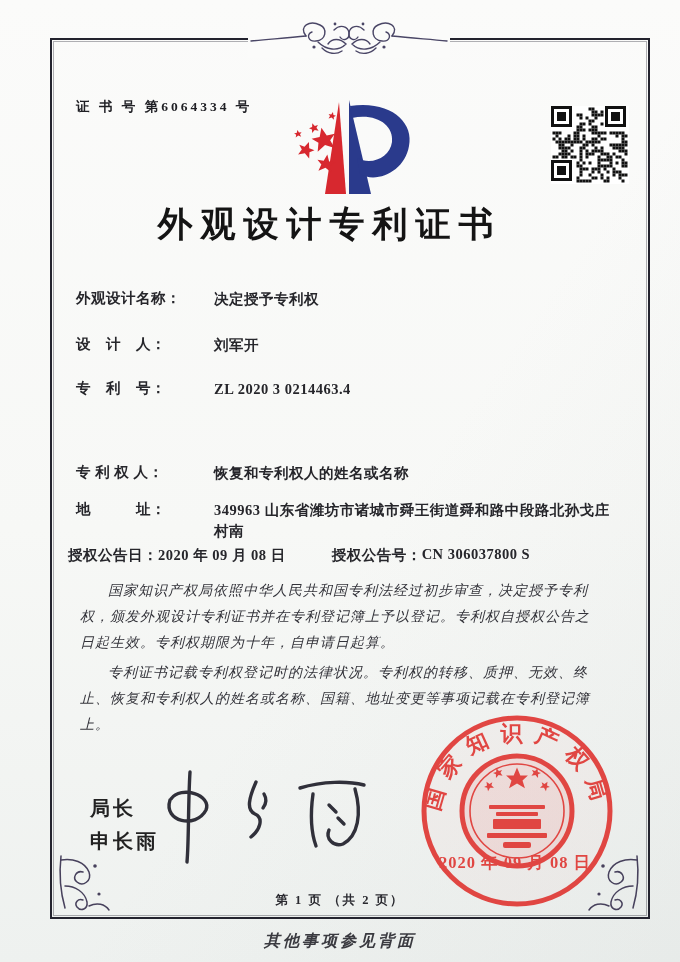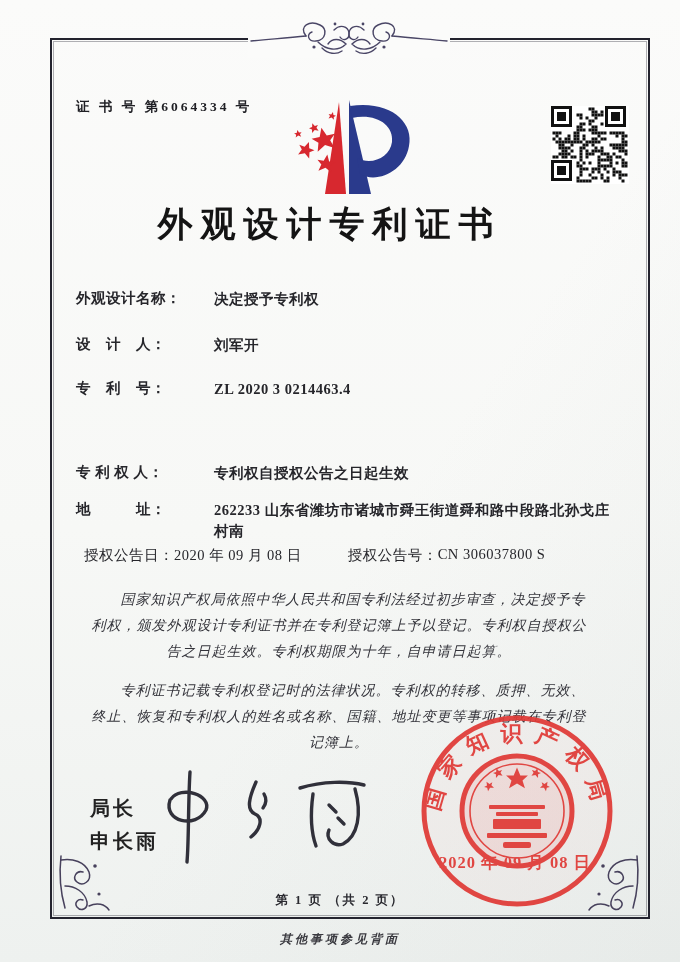--- a/index.html
+++ b/index.html
@@ -35,43 +35,43 @@
     font-size:35px;font-weight:700;letter-spacing:8px;color:#141414;
   }
   .field-row{
     position:absolute;left:76px;width:535px;display:flex;align-items:flex-start;
     font-size:14.5px;font-weight:600;color:#26262b;letter-spacing:.5px;gap:16px;
   }
   .flabel{flex:0 0 122px;white-space:nowrap;}
   .fvalue{flex:1;line-height:21px;}
   .fvalue.addr{max-width:412px;}
   .grant-row{
-    position:absolute;left:84px;top:546px;width:545px;display:flex;
-    font-size:14.5px;font-weight:400;color:#26262b;letter-spacing:.5px;
+    position:absolute;left:68px;top:546px;width:545px;display:flex;
+    font-size:14.5px;font-weight:700;color:#26262b;letter-spacing:.5px;
   }
   .grant-group{display:flex;white-space:nowrap;}
   .grant-group.g2{margin-left:46px;}
   .body-text{
     position:absolute;left:76px;top:574px;width:526px;
     font-size:14px;line-height:26px;color:#33333a;
     font-style:italic;letter-spacing:1px;font-weight:500;
   }
-  .body-text p{margin:13px;text-indent:2em;text-align:center;}
+  .body-text p{margin:4px;text-indent:2em;}
   .signer{position:absolute;left:90px;font-size:20px;font-weight:700;color:#222;letter-spacing:3px;font-family:Liberation Mono, monospace;}
   .signer.t1{top:795px;}
   .signer.t2{top:828px;}
   .signature{position:absolute;left:150px;top:758px;width:250px;height:112px;}
   .seal{position:absolute;left:416px;top:710px;width:202px;height:202px;opacity:.93;}
   .page-note{
     position:absolute;left:0;top:892px;width:680px;text-align:center;
     font-size:12.5px;font-weight:600;letter-spacing:2px;color:#2a2a30;
   }
   .back-note{
     position:absolute;left:0;top:931px;width:680px;text-align:center;
-    font-size:12px;font-style:italic;font-weight:600;letter-spacing:3px;color:#3a3a40;
+    font-size:16px;font-style:italic;font-weight:600;letter-spacing:3px;color:#3a3a40;
   }
   .ornament-top{position:absolute;left:248px;top:20px;width:202px;height:38px;background:#fbfbfa;}
   .ornament-corner{position:absolute;width:58px;height:62px;}
   .oc-left{left:55px;top:852px;}
   .oc-right{left:585px;top:852px;transform:scaleX(-1);}
 </style>
 </head>
 <body>
 
 <div class="page">
@@ -371,25 +371,25 @@
   <div class="field-row" style="top:335px">
     <span class="flabel">设　计　人：</span>
     <span class="fvalue">刘军开</span>
   </div>
   <div class="field-row" style="top:379px">
     <span class="flabel">专　利　号：</span>
     <span class="fvalue">ZL 2020 3 0214463.4</span>
   </div>
   <div class="field-row" style="top:463px">
     <span class="flabel">专 利 权 人：</span>
-    <span class="fvalue">专利权自授权公告之日起生效</span>
+    <span class="fvalue">恢复和专利权人的姓名或名称</span>
   </div>
   <div class="field-row" style="top:500px">
     <span class="flabel">地　　　址：</span>
-    <span class="fvalue addr">262233 山东省潍坊市诸城市舜王街道舜和路中段路北孙戈庄村南</span>
+    <span class="fvalue addr">349963 山东省潍坊市诸城市舜王街道舜和路中段路北孙戈庄村南</span>
   </div>
 
   <div class="grant-row">
     <span class="grant-group">
       <span>授权公告日：</span>
       <span>2020 年 09 月 08 日</span>
     </span>
     <span class="grant-group g2">
       <span>授权公告号：</span>
       <span>CN 306037800 S</span>

